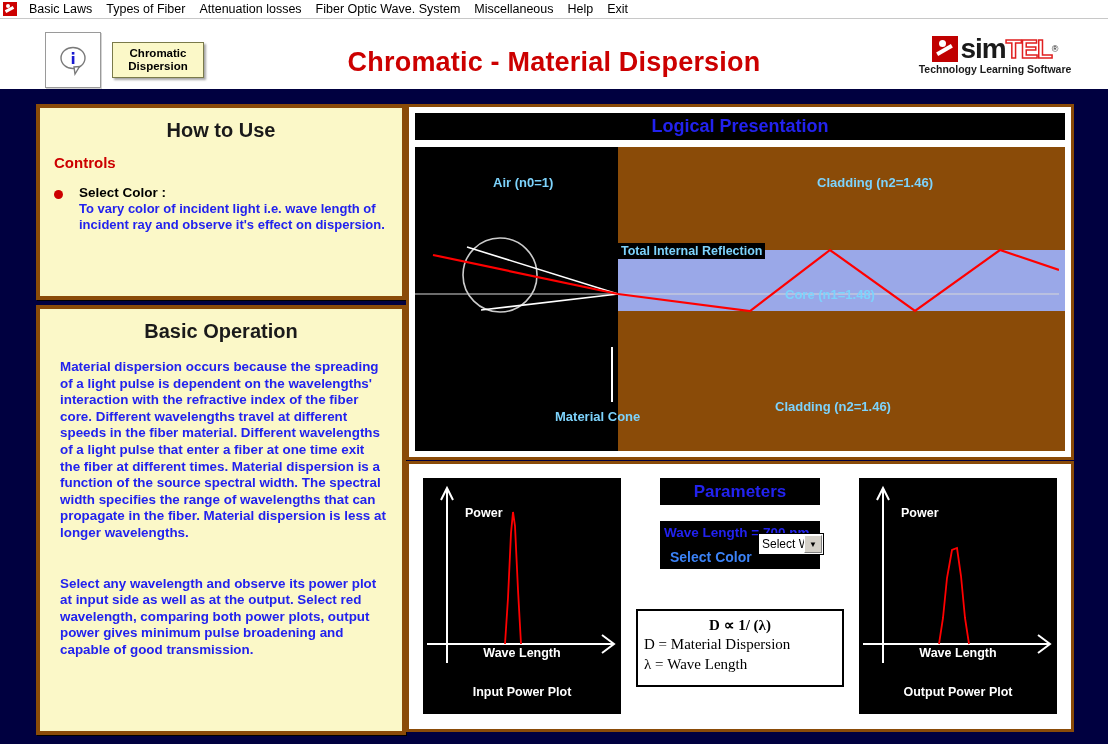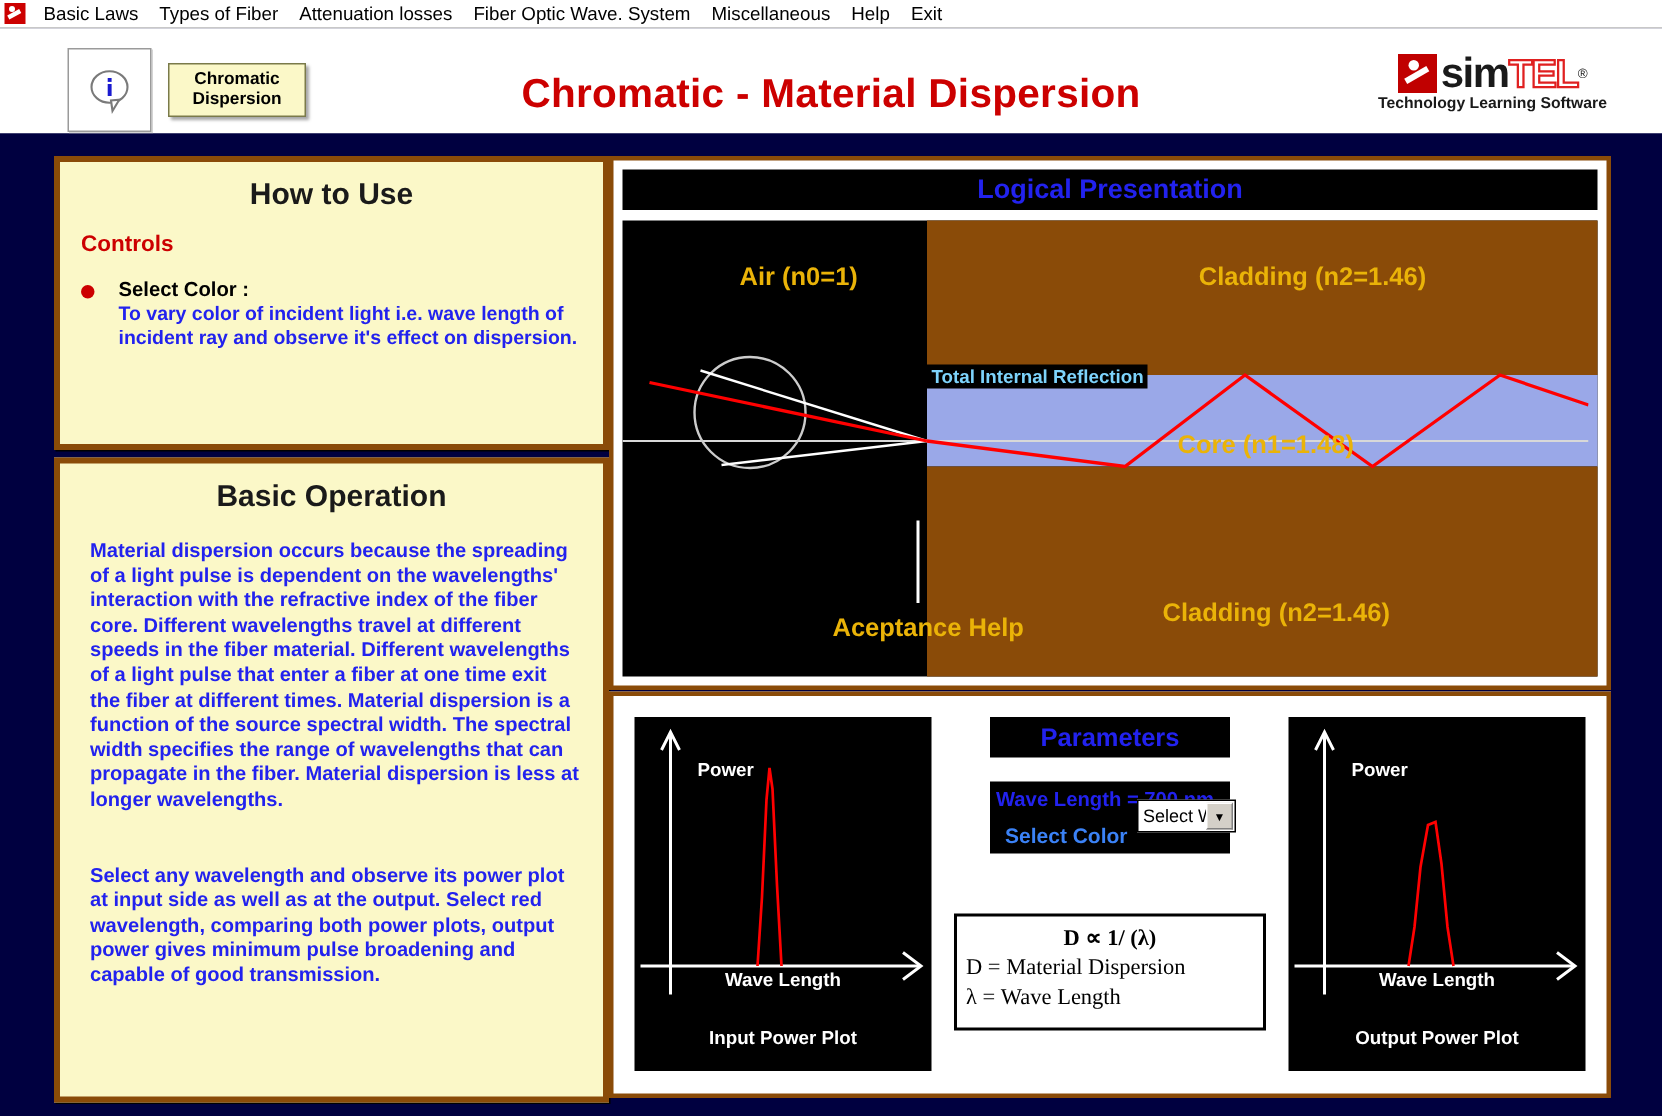--- a/index.html
+++ b/index.html
@@ -117,21 +117,21 @@
     display:flex;align-items:center;justify-content:center;
   }
   .lpbar span{font-size:18px;font-weight:bold;color:#2222ee;}
 
   .fiber{
     position:absolute;left:6px;top:40px;right:6px;bottom:6px;background:#000;
   }
   .clad-top{position:absolute;left:203px;right:0;top:0;height:103px;background:#8a4b08;}
   .clad-bot{position:absolute;left:203px;right:0;top:164px;bottom:0;background:#8a4b08;}
   .core{position:absolute;left:203px;right:0;top:103px;height:61px;background:#9aa8e8;}
-  .lbl{position:absolute;font-size:17px;font-weight:bold;color:#eab308;white-space:nowrap;}
+  .lbl{position:absolute;font-size:13px;font-weight:bold;color:#7dd3fc;white-space:nowrap;}
   .lbl-air{left:78px;top:28px;}
   .lbl-clad-t{left:50%;top:28px;transform:translateX(-50%);margin-left:100px;}
   .lbl-clad-t{left:360px;top:28px;}
   .lbl-clad-b{left:360px;top:252px;}
   .lbl-core{left:370px;top:140px;}
   .lbl-tir{
     left:203px;top:96px;color:#7dd3fc;background:#000;padding:1px 3px;font-size:12.5px;
   }
   .lbl-cone{left:140px;top:262px;}
   .cone-tick{position:absolute;left:196px;top:200px;width:2px;height:55px;background:#fff;}
@@ -266,21 +266,21 @@
 
           <polyline points="203,147 335,164 415,103 500,164 585,103 644,123" fill="none" stroke="#ff0000" stroke-width="2.2"></polyline>
         </svg>
 
         <div class="lbl lbl-air">Air (n0=1)</div>
         <div class="lbl lbl-clad-t">Cladding (n2=1.46)</div>
         <div class="lbl lbl-clad-b">Cladding (n2=1.46)</div>
         <div class="lbl lbl-core">Core (n1=1.48)</div>
         <div class="lbl lbl-tir">Total Internal Reflection</div>
         <div class="cone-tick"></div>
-        <div class="lbl lbl-cone">Aceptance Help</div>
+        <div class="lbl lbl-cone">Material Cone</div>
       </div>
     </div>
 
     <div class="rpanel plotpanel">
 
       <div class="plotbox inplot">
         <svg width="198" height="236" style="position:absolute;left:0;top:0;">
           <line x1="24" y1="12" x2="24" y2="185" stroke="#ffffff" stroke-width="2"></line>
           <polyline points="18,22 24,10 30,22" fill="none" stroke="#ffffff" stroke-width="2"></polyline>
           <line x1="4" y1="166" x2="190" y2="166" stroke="#ffffff" stroke-width="2"></line>

